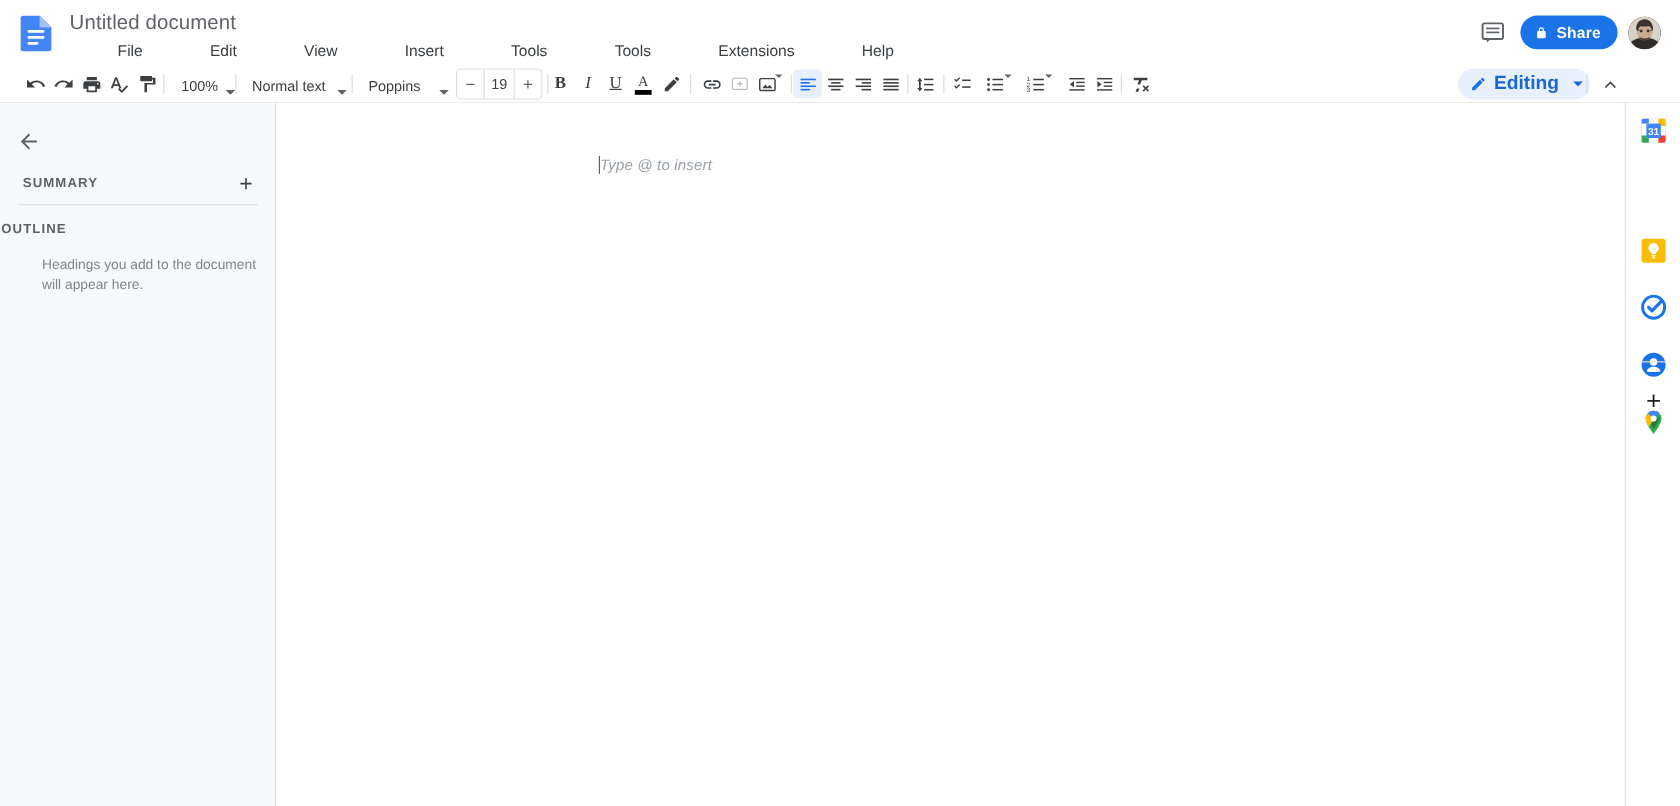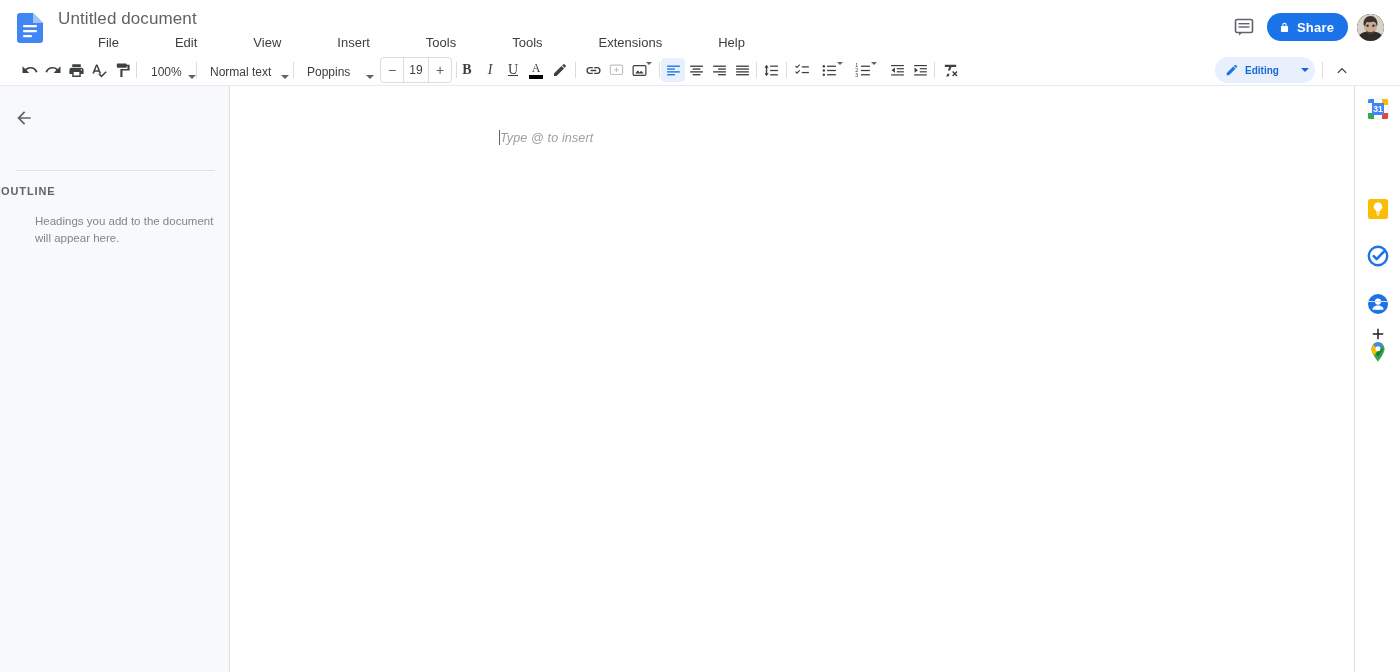--- a/index.html
+++ b/index.html
@@ -116,21 +116,21 @@
     font-family: "Liberation Serif", serif;
   }
 
   #editing-chip {
     position: absolute; left: 1215px; top: 4px;
     height: 26px; background: #e8f0fe; border-radius: 13px;
     display: flex; align-items: center; gap: 6px;
     padding: 0 6px 0 10px; cursor: pointer; min-width: 100px;
   }
   #editing-chip .chip-label {
-    font-size: 10px; color: #1967d2; font-weight: bold;
+    font-size: 16px; color: #1967d2; font-weight: bold;
   }
   #toolbar-collapse {
     position: absolute; left: 1330px; top: 5px;
     width: 24px; height: 24px; display: flex;
     align-items: center; justify-content: center; cursor: pointer;
   }
 
   
   #left-sidebar {
     position: absolute; left: 0; top: 86px;
@@ -500,20 +500,28 @@
   </div>
 </div>
 
 <div id="left-sidebar">
   <div id="sidebar-back">
     <svg width="20" height="20" viewBox="0 0 24 24">
         <path d="M20 11H7.8l5.6-5.6L12 4l-8 8 8 8 1.4-1.4L7.8 13H20z" fill="#5f6368"></path>
       </svg>
   </div>
 
+  <div id="summary-row">
+    <span class="sec-title">SUMMARY</span>
+    <span id="summary-add">
+      <svg width="16" height="16" viewBox="0 0 24 24">
+          <path d="M19 13h-6v6h-2v-6H5v-2h6V5h2v6h6z" fill="#3c4043"></path>
+        </svg>
+    </span>
+  </div>
 
   <div id="sidebar-divider"></div>
 
   <div id="outline-title" class="sec-title">OUTLINE</div>
   <div id="outline-empty">Headings you add to the document will appear here.</div>
 </div>
 
 <div id="doc-canvas">
   <div id="doc-placeholder">
     <span id="doc-caret"></span>

